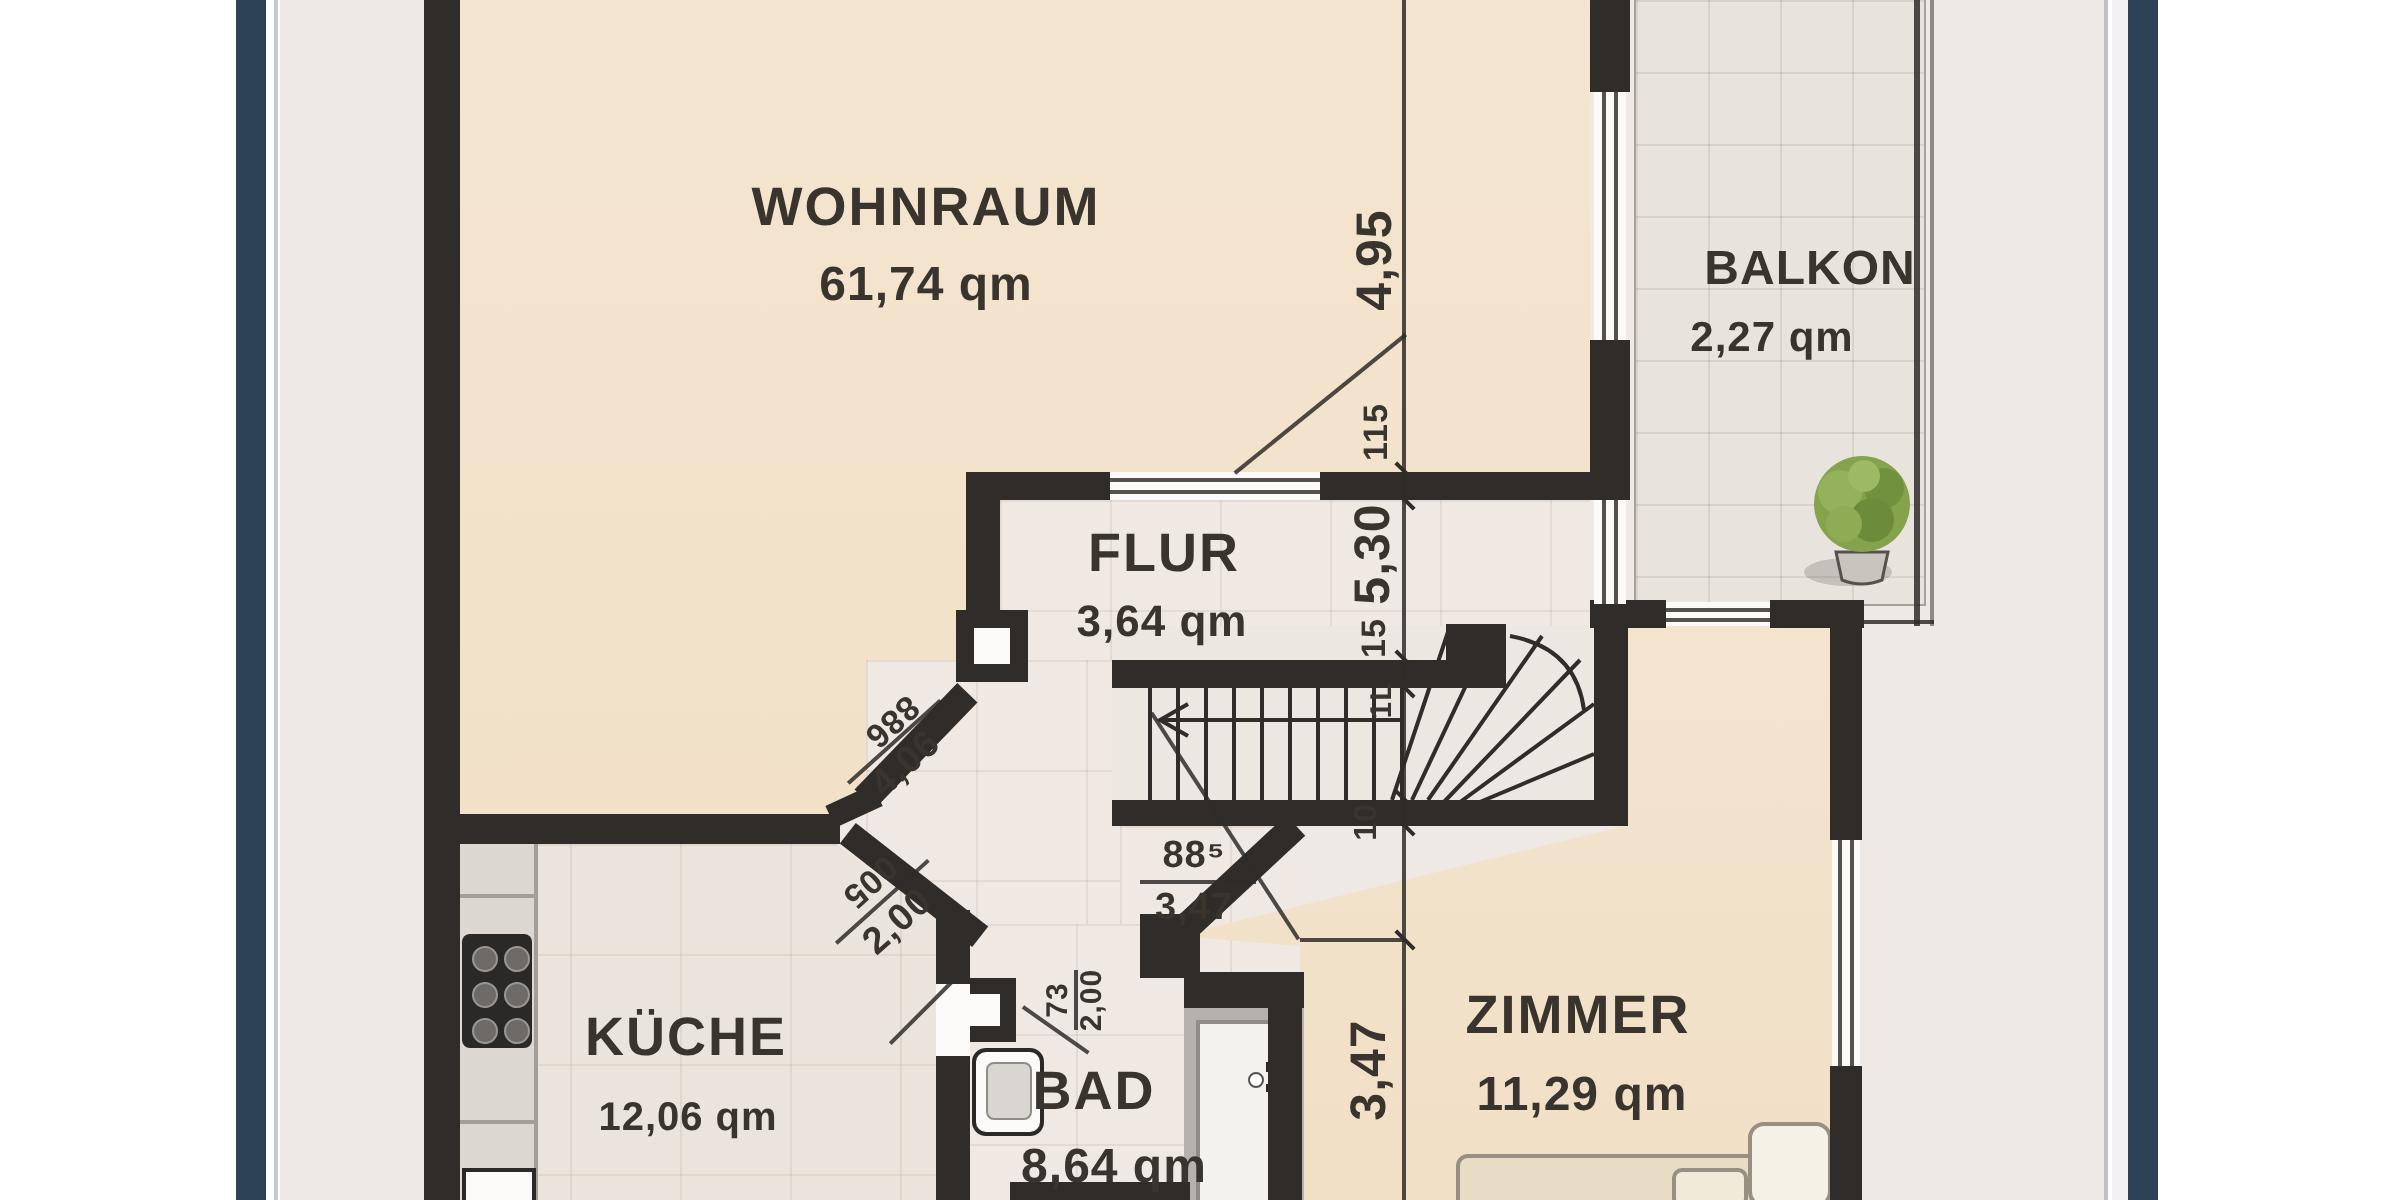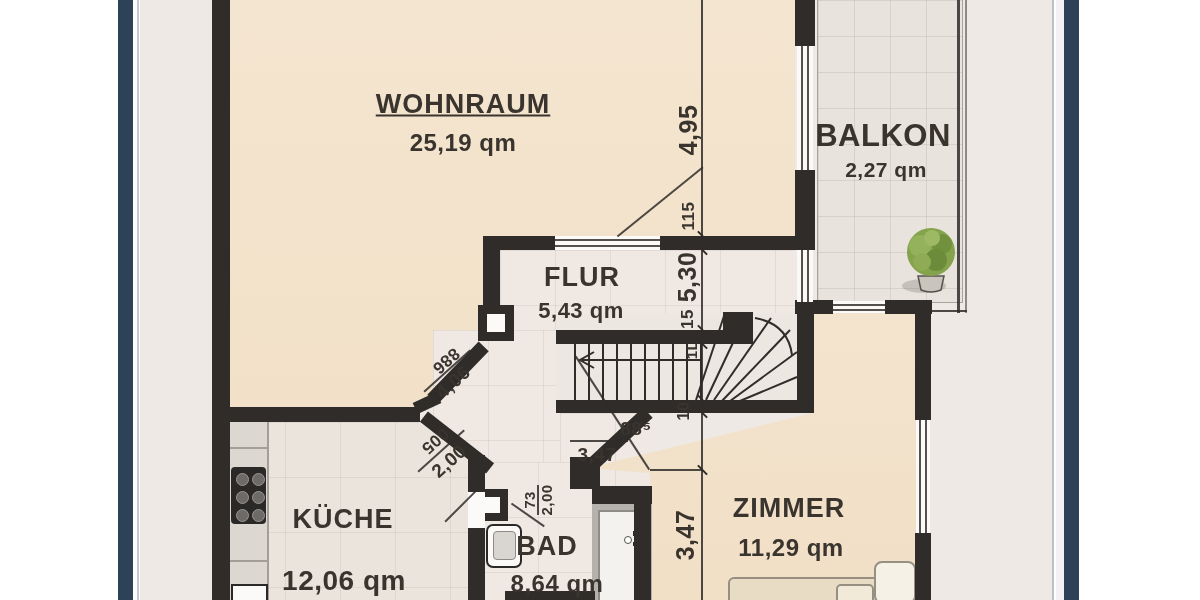--- a/index.html
+++ b/index.html
@@ -166,47 +166,47 @@
     <ellipse cx="26" cy="66" rx="22" ry="7" fill="rgba(90,85,80,.25)"></ellipse>
     <path d="M 20 56 L 46 56 L 43 70 Q 33 74 23 70 Z" fill="#c9c4bc" stroke="#55524d" stroke-width="1.5"></path>
     <circle cx="33" cy="32" r="24" fill="#85a24c"></circle>
     <circle cx="22" cy="26" r="11" fill="#94b15c"></circle>
     <circle cx="44" cy="24" r="10" fill="#72913e"></circle>
     <circle cx="38" cy="40" r="11" fill="#6d8c3b"></circle>
     <circle cx="24" cy="42" r="9" fill="#8fac55"></circle>
     <circle cx="34" cy="18" r="8" fill="#9db964"></circle>
   </svg>
 
-  <div class="lab" style="left:463px;top:104px;font-size:27px;letter-spacing:1px;text-decoration:underline;">WOHNRAUM</div>
-  <div class="lab" style="left:463px;top:143px;font-size:24px;">25,19 qm</div>
-  <div class="lab" style="left:883px;top:135px;font-size:31px;">BALKON</div>
+  <div class="lab" style="left:463px;top:104px;font-size:27px;letter-spacing:1px;">WOHNRAUM</div>
+  <div class="lab" style="left:463px;top:143px;font-size:24px;">61,74 qm</div>
+  <div class="lab" style="left:905px;top:135px;font-size:24px;">BALKON</div>
   <div class="lab" style="left:886px;top:169px;font-size:21px;">2,27 qm</div>
   <div class="lab" style="left:582px;top:277px;font-size:27px;letter-spacing:1px;">FLUR</div>
-  <div class="lab" style="left:581px;top:311px;font-size:22px;">5,43 qm</div>
+  <div class="lab" style="left:581px;top:311px;font-size:22px;">3,64 qm</div>
   <div class="lab" style="left:343px;top:519px;font-size:27px;letter-spacing:1px;">KÜCHE</div>
-  <div class="lab" style="left:344px;top:559px;font-size:28px;margin-top:22px;">12,06 qm</div>
+  <div class="lab" style="left:344px;top:559px;font-size:20px;">12,06 qm</div>
   <div class="lab" style="left:547px;top:546px;font-size:27px;letter-spacing:1px;">BAD</div>
   <div class="lab" style="left:557px;top:584px;font-size:24px;">8,64 qm</div>
   <div class="lab" style="left:789px;top:508px;font-size:27px;letter-spacing:1px;">ZIMMER</div>
   <div class="lab" style="left:791px;top:548px;font-size:24px;">11,29 qm</div>
 
   <div class="lab" style="left:688px;top:130px;font-size:25px;--r:-90deg;">4,95</div>
   <div class="lab" style="left:688px;top:216px;font-size:17px;--r:-90deg;">115</div>
   <div class="lab" style="left:687px;top:277px;font-size:25px;--r:-90deg;">5,30</div>
   <div class="lab" style="left:687px;top:319px;font-size:17px;--r:-90deg;">15</div>
   <div class="lab" style="left:691px;top:350px;font-size:15px;--r:-90deg;">1L</div>
   <div class="lab" style="left:684px;top:411px;font-size:16px;--r:-90deg;">10</div>
   <div class="lab" style="left:685px;top:535px;font-size:25px;--r:-90deg;">3,47</div>
 
   <div class="lab" style="left:446px;top:361px;font-size:17px;--r:138deg;">886</div>
   <div class="lab" style="left:453px;top:382px;font-size:19px;--r:-42deg;">4,06</div>
   <div class="lab" style="left:435px;top:441px;font-size:17px;--r:138deg;">005</div>
   <div class="lab" style="left:449px;top:461px;font-size:19px;--r:-42deg;">2,00</div>
 
-  <div class="lab" style="left:597px;top:428px;font-size:19px;margin-left:39px;">88⁵</div>
+  <div class="lab" style="left:597px;top:428px;font-size:19px;">88⁵</div>
   <div class="lab" style="left:597px;top:454px;font-size:19px;">3,47</div>
   <div class="lab" style="left:529px;top:500px;font-size:15px;--r:-90deg;">73</div>
   <div class="lab" style="left:546px;top:500px;font-size:15px;--r:-90deg;">2,00</div>
 
   <div class="flo" style="left:118px;top:0;width:15px;height:600px;background:#2e4257;"></div>
   <div class="flo" style="left:1064px;top:0;width:15px;height:600px;background:#2e4257;"></div>
   <div class="flo" style="left:133px;top:0;width:4px;height:600px;background:#fdfdfe;"></div>
   <div class="flo" style="left:1056px;top:0;width:8px;height:600px;background:#f3f1f4;"></div>
   <div class="flo" style="left:0;top:0;width:118px;height:600px;background:#ffffff;"></div>
   <div class="flo" style="left:1079px;top:0;width:121px;height:600px;background:#ffffff;"></div>

